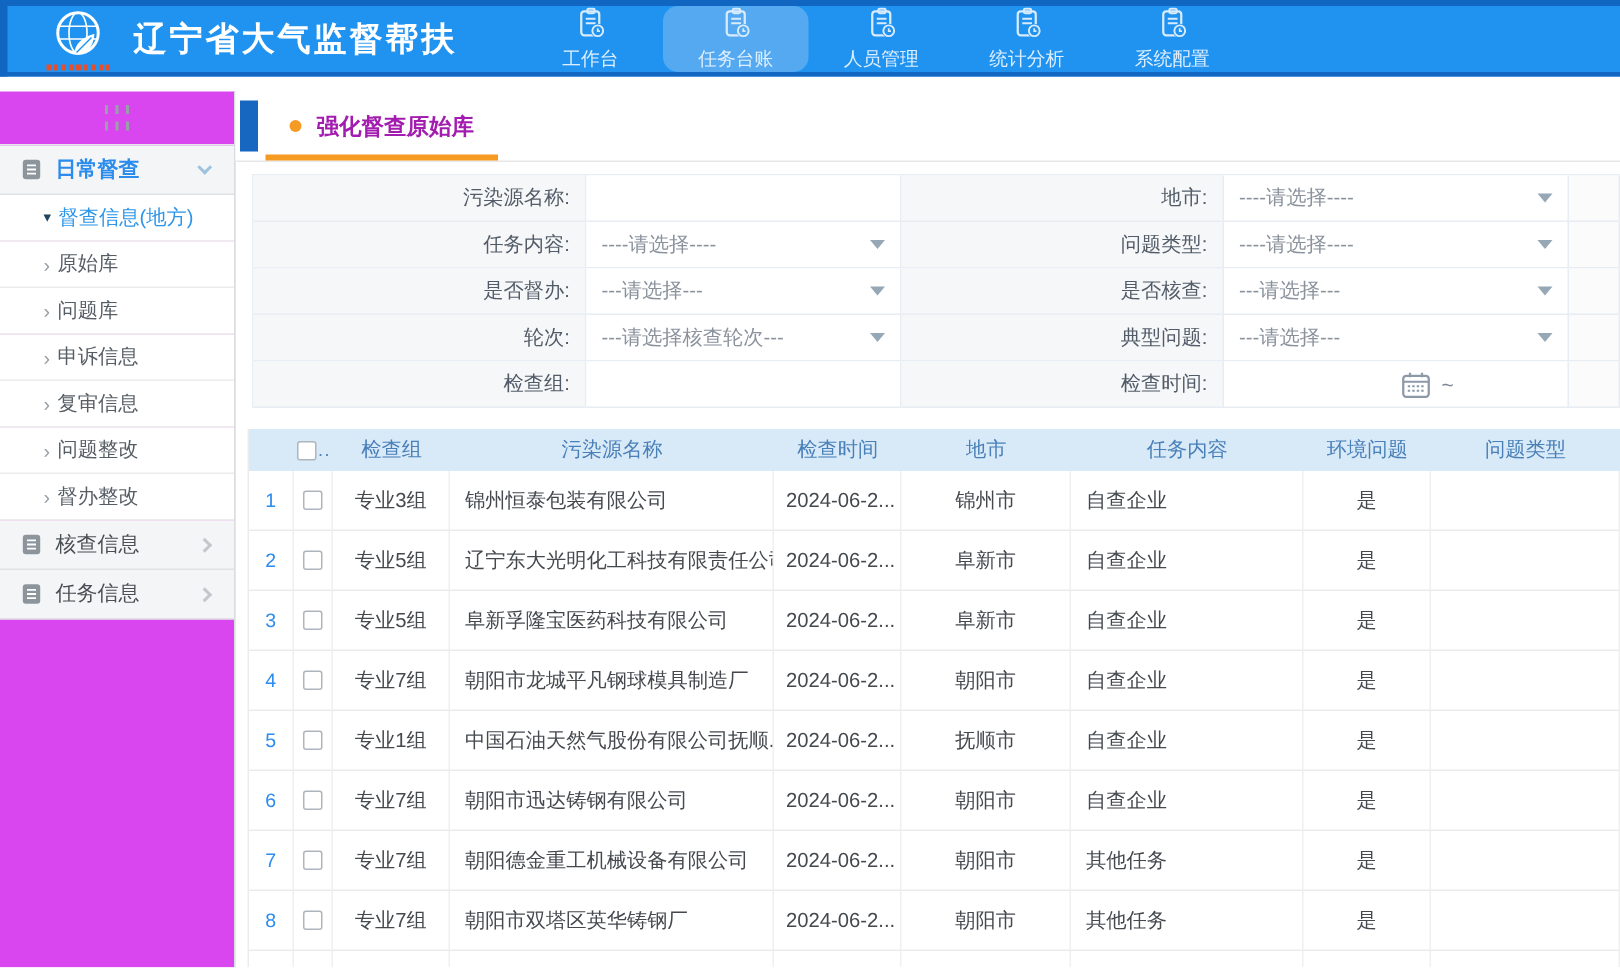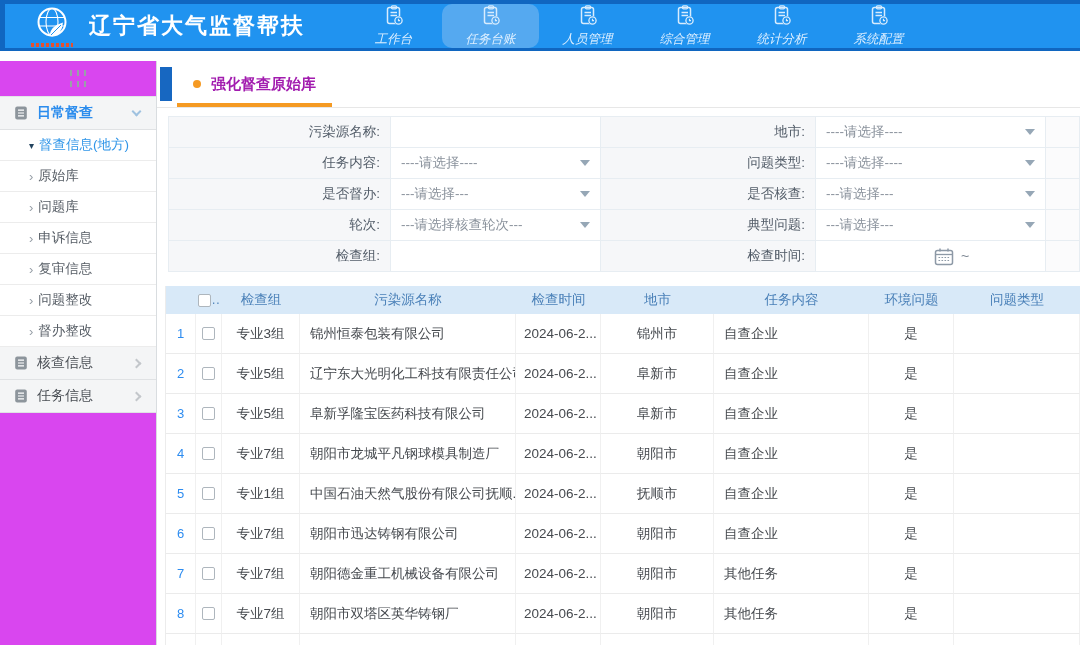--- a/index.html
+++ b/index.html
@@ -10,21 +10,21 @@
   
   header { position:absolute; left:0; top:0; width:1080px; height:51px;
     background:#2093f0; border-top:4px solid #1066c0; border-left:5px solid #1066c0;
     border-bottom:3px solid #1066c0; display:flex; align-items:center; }
   .logo { margin-left:26px; display:flex; flex-direction:column; align-items:center; }
   .red-tag { width:42px; height:4px; margin-top:1px;
     background:repeating-linear-gradient(90deg,#e4502e 0 3px,rgba(0,0,0,0) 3px 5px); }
   h1.title { margin-left:16px; color:#fff; font-size:22px; font-weight:bold; letter-spacing:2px; }
   nav.mainnav { position:absolute; left:340px; top:0; bottom:0; display:flex; }
   .nav-item { width:97px; height:100%; display:flex; flex-direction:column; align-items:center;
-    justify-content:center; gap:3px; cursor:pointer;font-style:italic; }
+    justify-content:center; gap:3px; cursor:pointer; }
   .nav-item.active { background:#55a9f0;border-radius:10px; }
   .nav-lb { color:#ddefff; font-size:12.5px; }
   .nav-item svg .ic-stroke { stroke:#d8ecfd; }
   .nav-item .clockbg { fill:#2093f0; }
   .nav-item.active .clockbg { fill:#55a9f0; }
 
   
   aside { position:absolute; left:0; top:61px; width:157px; bottom:0; background:#d946ef;
     border-right:1px solid #d9dde0; }
   .collapse-row { height:36px; display:flex; align-items:center; justify-content:center;
@@ -143,31 +143,20 @@
       </div>
       <div class="nav-item">
         <svg width="26" height="26" viewBox="0 0 24 24">
           <rect class="ic-stroke" x="5.5" y="3.5" width="12" height="16" rx="2" fill="none" stroke-width="1.5"></rect>
           <rect class="ic-stroke" x="9.5" y="1.8" width="5" height="3" rx="1" fill="none" stroke-width="1.3"></rect>
           <path class="ic-stroke" d="M8.5 8.5 H15 M8.5 11.5 H15" fill="none" stroke-width="1.4"></path>
           <circle class="clockbg" cx="16.5" cy="16.5" r="4.6"></circle>
           <circle class="ic-stroke" cx="16.5" cy="16.5" r="3.6" fill="none" stroke-width="1.3"></circle>
           <path class="ic-stroke" d="M16.5 14.8 V16.7 H18" fill="none" stroke-width="1.2"></path>
         </svg>
-        <span class="nav-lb">综合管理</span>
-      </div>
-      <div class="nav-item">
-        <svg width="26" height="26" viewBox="0 0 24 24">
-          <rect class="ic-stroke" x="5.5" y="3.5" width="12" height="16" rx="2" fill="none" stroke-width="1.5"></rect>
-          <rect class="ic-stroke" x="9.5" y="1.8" width="5" height="3" rx="1" fill="none" stroke-width="1.3"></rect>
-          <path class="ic-stroke" d="M8.5 8.5 H15 M8.5 11.5 H15" fill="none" stroke-width="1.4"></path>
-          <circle class="clockbg" cx="16.5" cy="16.5" r="4.6"></circle>
-          <circle class="ic-stroke" cx="16.5" cy="16.5" r="3.6" fill="none" stroke-width="1.3"></circle>
-          <path class="ic-stroke" d="M16.5 14.8 V16.7 H18" fill="none" stroke-width="1.2"></path>
-        </svg>
         <span class="nav-lb">统计分析</span>
       </div>
       <div class="nav-item">
         <svg width="26" height="26" viewBox="0 0 24 24">
           <rect class="ic-stroke" x="5.5" y="3.5" width="12" height="16" rx="2" fill="none" stroke-width="1.5"></rect>
           <rect class="ic-stroke" x="9.5" y="1.8" width="5" height="3" rx="1" fill="none" stroke-width="1.3"></rect>
           <path class="ic-stroke" d="M8.5 8.5 H15 M8.5 11.5 H15" fill="none" stroke-width="1.4"></path>
           <circle class="clockbg" cx="16.5" cy="16.5" r="4.6"></circle>
           <circle class="ic-stroke" cx="16.5" cy="16.5" r="3.6" fill="none" stroke-width="1.3"></circle>
           <path class="ic-stroke" d="M16.5 14.8 V16.7 H18" fill="none" stroke-width="1.2"></path>

